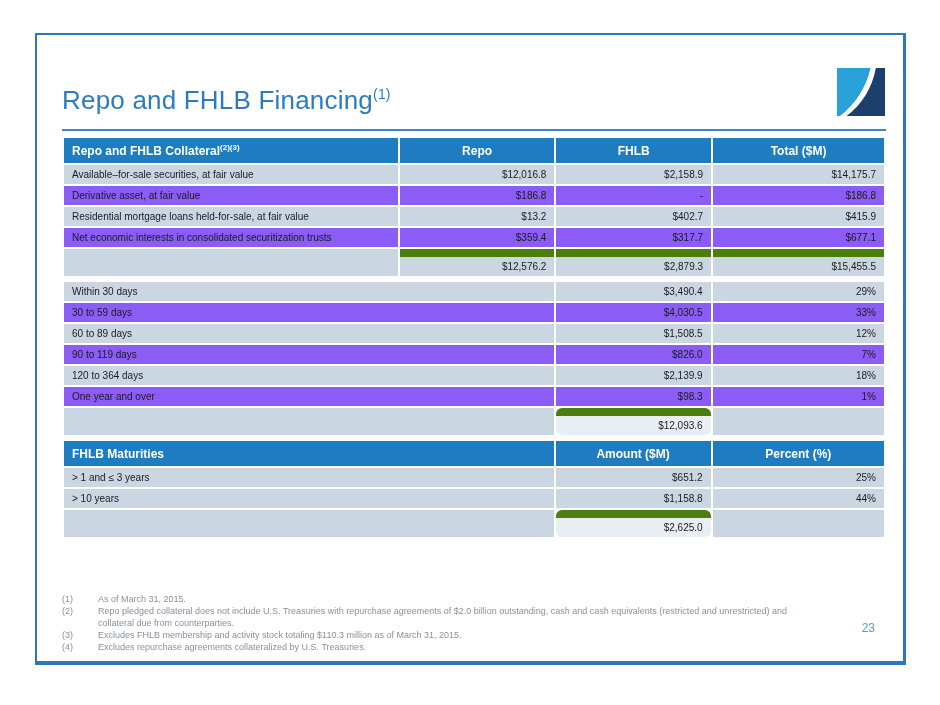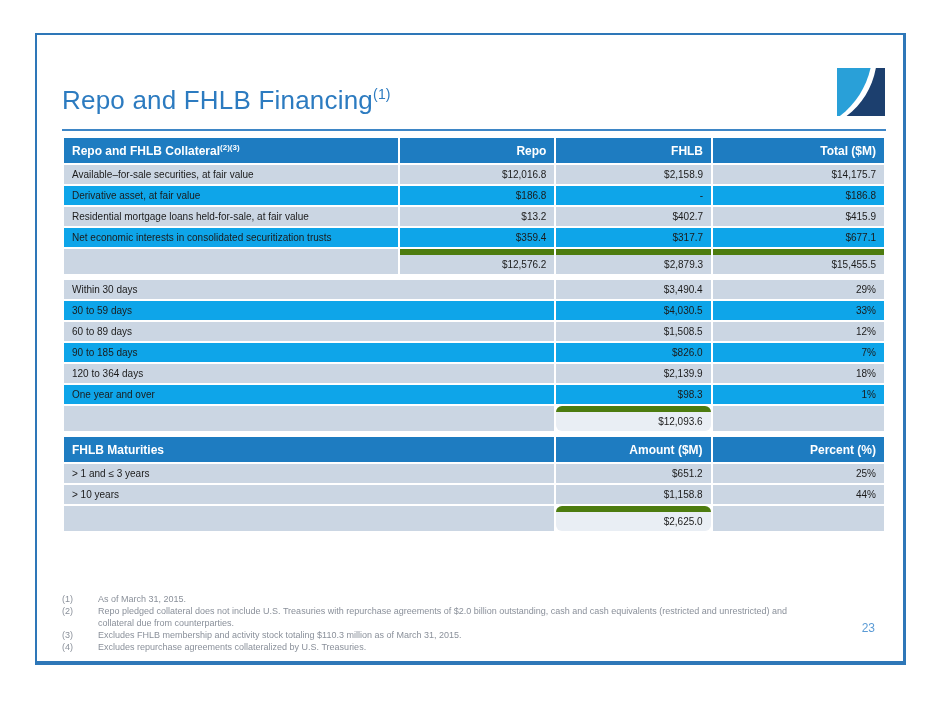--- a/index.html
+++ b/index.html
@@ -43,41 +43,40 @@
     table-layout: fixed;
     border-collapse: separate;
     border-spacing: 2px;
     margin-bottom: 2px;
   }
   th {
     background: #1E7CC1;
     color: #ffffff;
     font-size: 12px;
     font-weight: bold;
-    text-align: right;
     padding: 5px 8px;
     white-space: nowrap;
     overflow: hidden;
   }
   th.label-col { text-align: left; }
   th sup { font-size: 8px; }
   td {
     font-size: 10px;
     color: #1b1b1b;
     text-align: right;
     padding: 4px 8px;
     white-space: nowrap;
     overflow: hidden;
   }
   td.label-col { text-align: left; }
   tr.dark  td { background: #CBD6E3; }
-  tr.light td { background: #0ea5e9; margin-top: 21px; }
+  tr.light td { background: #8b5cf6; margin-top: 21px; }
   tr.total td { background: #CBD6E3; }
   tr.total td.cell-light { background: #E9EEF4; border-radius: 6px; }
-  td.sum-line { border-top: 6px solid #4d7c0f; }
+  td.sum-line { border-top: 8px solid #4d7c0f; }
 
   .footnotes {
     position: absolute;
     left: 25px; right: 90px;
     bottom: 8px;
     color: #8A909A;
     font-size: 9px;
     line-height: 12px;
   }
   .footnote { display: flex; }
@@ -170,21 +169,21 @@
         <td class="label-col">30 to 59 days</td>
         <td>$4,030.5</td>
         <td>33%</td>
       </tr>
       <tr class="dark">
         <td class="label-col">60 to 89 days</td>
         <td>$1,508.5</td>
         <td>12%</td>
       </tr>
       <tr class="light">
-        <td class="label-col">90 to 185 days</td>
+        <td class="label-col">90 to 119 days</td>
         <td>$826.0</td>
         <td>7%</td>
       </tr>
       <tr class="dark">
         <td class="label-col">120 to 364 days</td>
         <td>$2,139.9</td>
         <td>18%</td>
       </tr>
       <tr class="light">
         <td class="label-col">One year and over</td>

